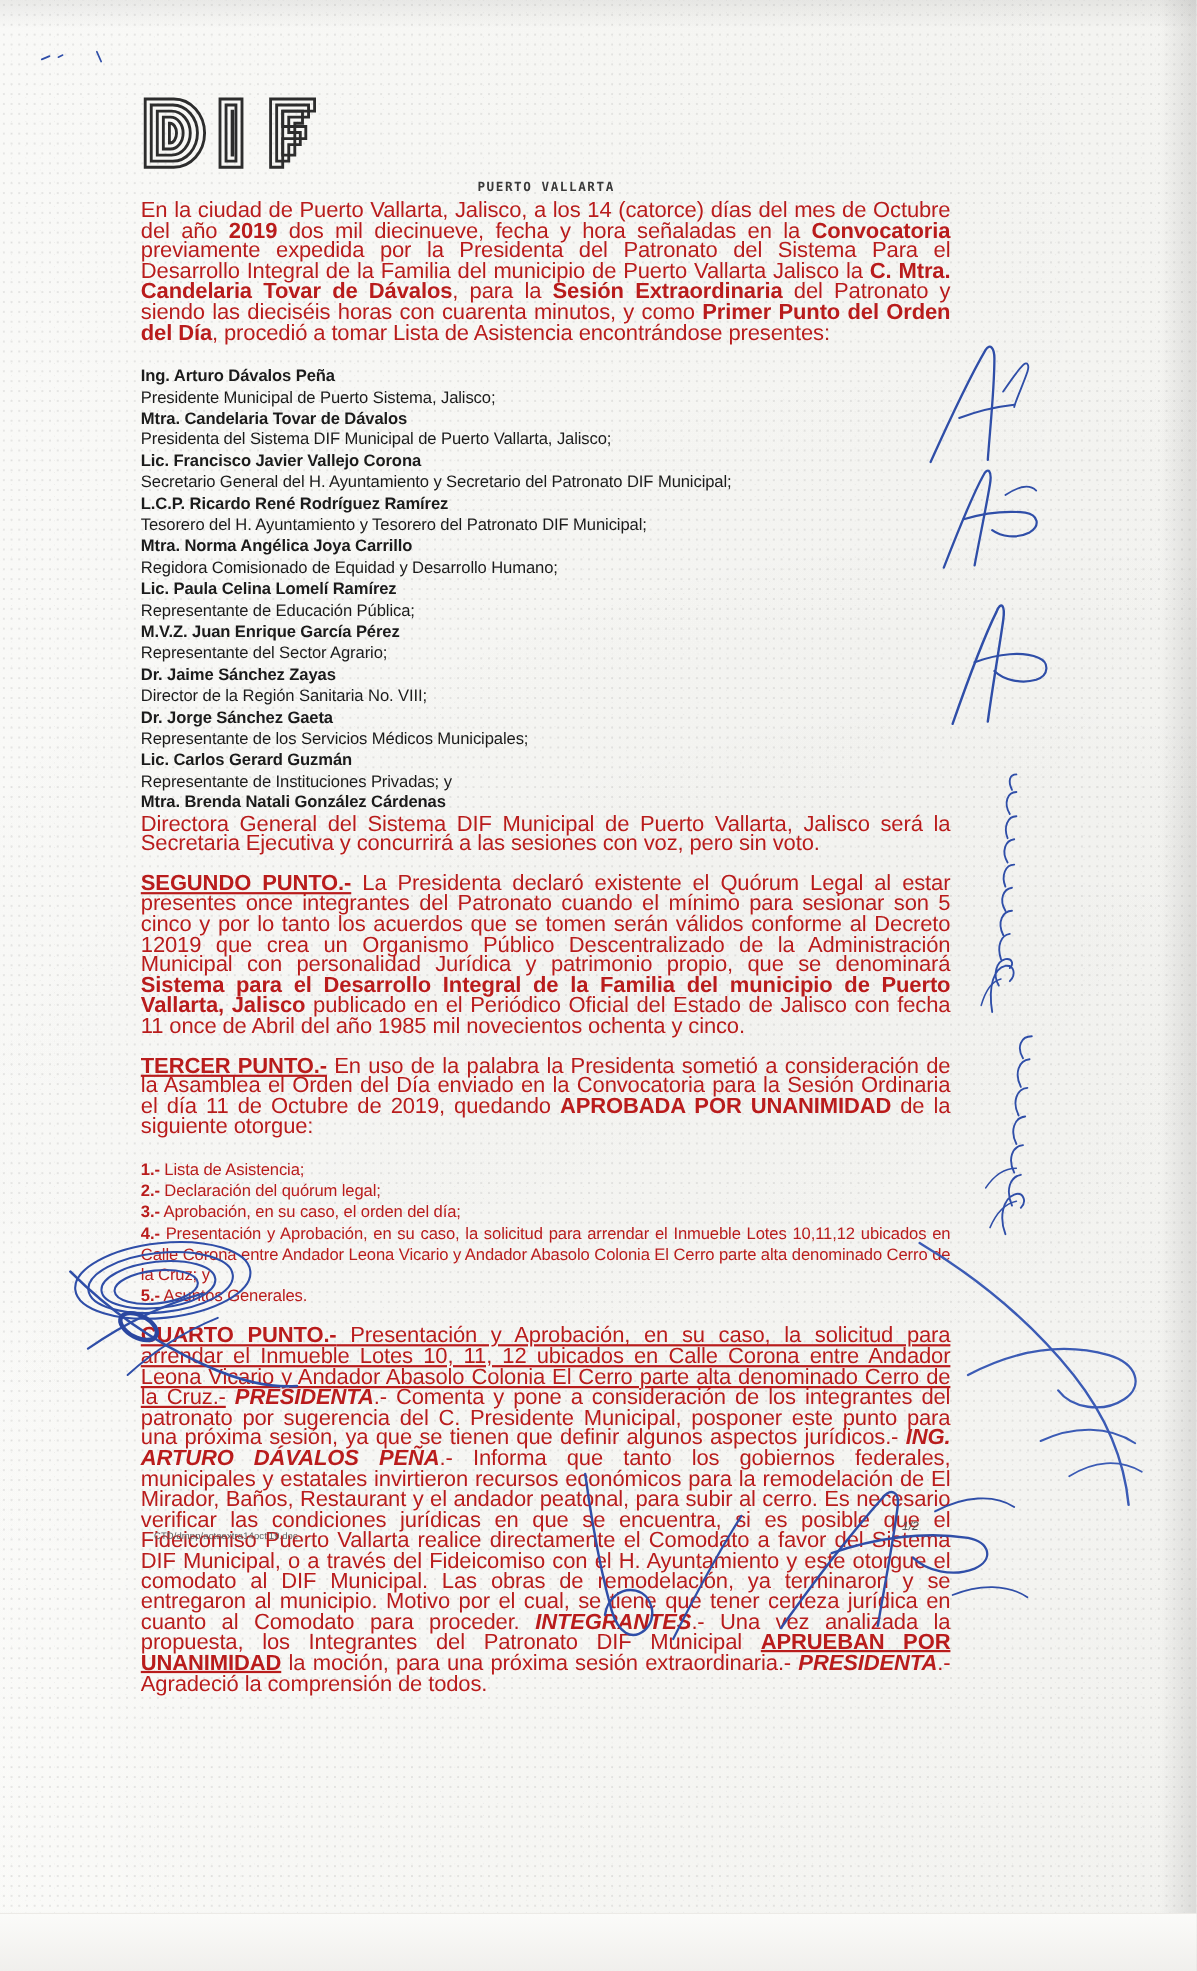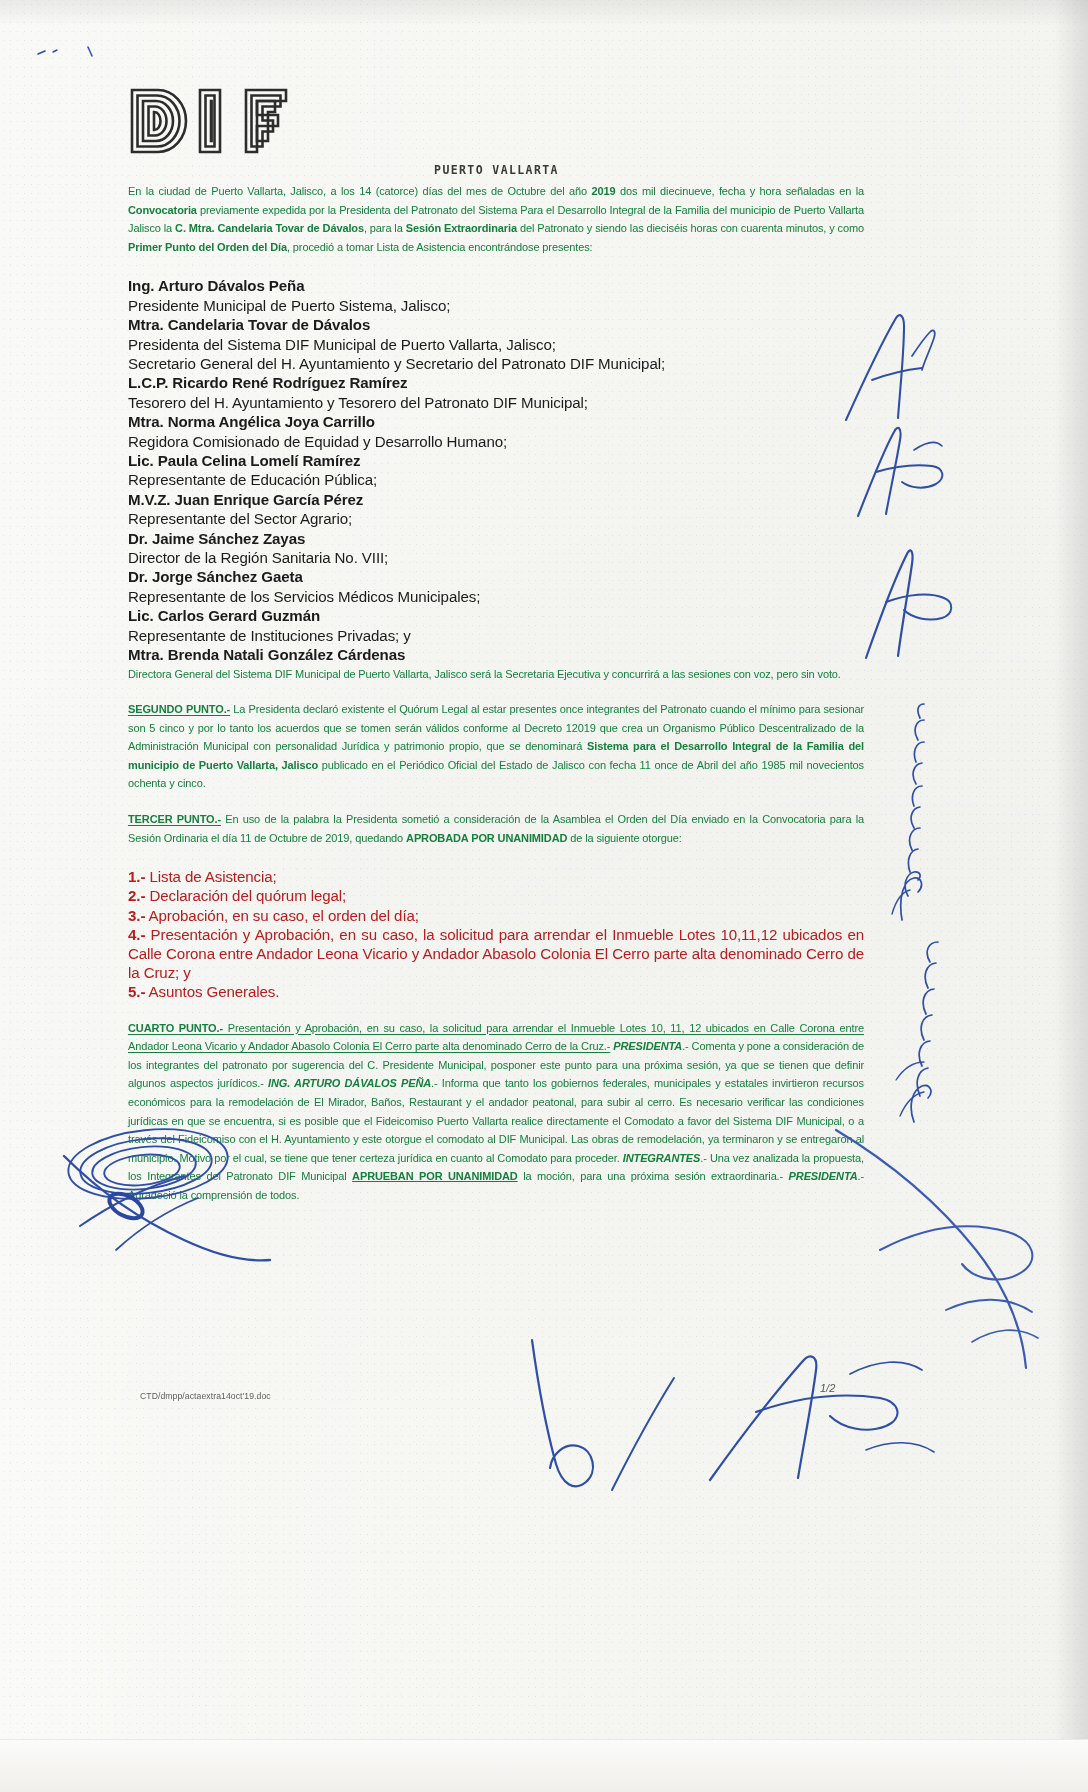--- a/index.html
+++ b/index.html
@@ -60,25 +60,25 @@
     letter-spacing:1.4px;
     color:#3a3a3a;
     margin-top:3px;
     margin-left:1px;
     text-align:center;
   }
 
   
   p.body{
     margin:0 0 0 0;
-    font-size:11px;
+    font-size:20px;
     line-height:18.6px;
     text-align:justify;
     text-justify:inter-word;
-    color:#15803d;
+    color:#b91c1c;
     letter-spacing:-0.12px;
     font-stretch:condensed;
   }
   .gap{height:17px;}
   .b{font-weight:700;}
   .i{font-style:italic;}
   .u{text-decoration:underline;text-underline-offset:2px;}
   .bu{font-weight:700;text-decoration:underline;text-underline-offset:2px;}
   .iu{text-decoration:underline;}
 
@@ -161,20 +161,21 @@
       <div class="logo-sub">PUERTO VALLARTA</div>
     </div>
 
     <p class="body"><span>En la ciudad de Puerto Vallarta, Jalisco, a los 14 (catorce) días del mes de Octubre del año </span><span class="b">2019</span><span> dos mil diecinueve, fecha y hora señaladas en la </span><span class="b">Convocatoria</span><span> previamente expedida por la Presidenta del Patronato del Sistema Para el Desarrollo Integral de la Familia del municipio de Puerto Vallarta Jalisco la </span><span class="b">C. Mtra. Candelaria Tovar de Dávalos</span><span>, para la </span><span class="b">Sesión Extraordinaria</span><span> del Patronato y siendo las dieciséis horas con cuarenta minutos, y como </span><span class="b">Primer Punto del Orden del Día</span><span>, procedió a tomar Lista de Asistencia encontrándose presentes:</span></p>
 
     <div class="roster" id="roster">
         <div class="line"><span class="name">Ing. Arturo Dávalos Peña</span></div>
         <div class="line"><span class="role">Presidente Municipal de Puerto Sistema, Jalisco;</span></div>
         <div class="line"><span class="name">Mtra. Candelaria Tovar de Dávalos</span></div>
         <div class="line"><span class="role">Presidenta del Sistema DIF Municipal de Puerto Vallarta, Jalisco;</span></div>
+        <div class="line"><span class="name">Lic. Francisco Javier Vallejo Corona</span></div>
         <div class="line"><span class="role">Secretario General del H. Ayuntamiento y Secretario del Patronato DIF Municipal;</span></div>
         <div class="line"><span class="name">L.C.P. Ricardo René Rodríguez Ramírez</span></div>
         <div class="line"><span class="role">Tesorero del H. Ayuntamiento y Tesorero del Patronato DIF Municipal;</span></div>
         <div class="line"><span class="name">Mtra. Norma Angélica Joya Carrillo</span></div>
         <div class="line"><span class="role">Regidora Comisionado de Equidad y Desarrollo Humano;</span></div>
         <div class="line"><span class="name">Lic. Paula Celina Lomelí Ramírez</span></div>
         <div class="line"><span class="role">Representante de Educación Pública;</span></div>
         <div class="line"><span class="name">M.V.Z. Juan Enrique García Pérez</span></div>
         <div class="line"><span class="role">Representante del Sector Agrario;</span></div>
         <div class="line"><span class="name">Dr. Jaime Sánchez Zayas</span></div>

